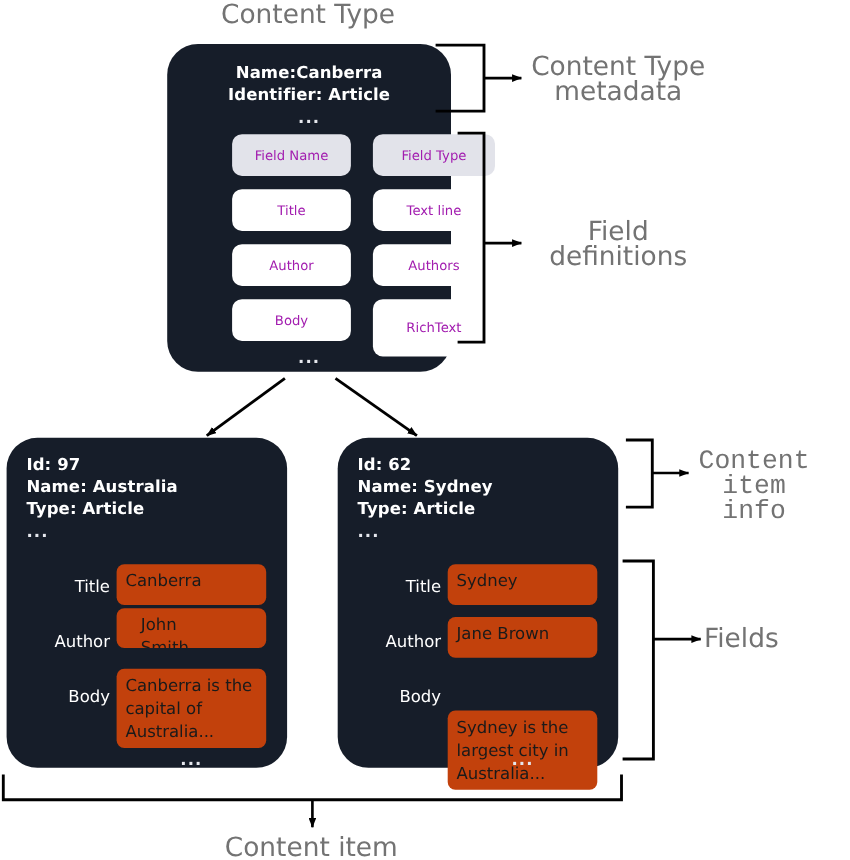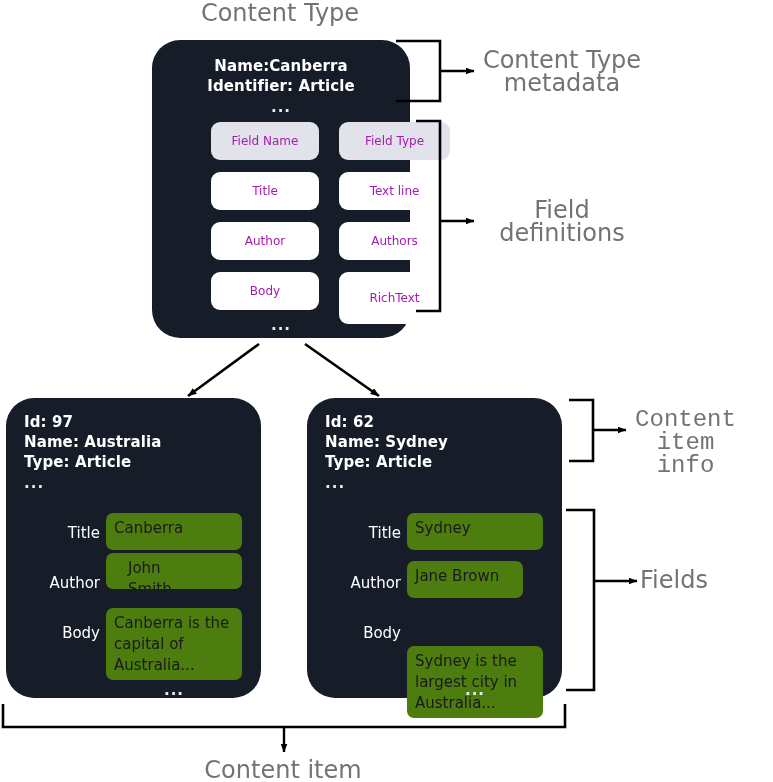--- a/index.html
+++ b/index.html
@@ -67,21 +67,21 @@
 
   
   .field-label {
     color: #ffffff;
     font-size: 15px;
     text-align: right;
     font-weight: 500;
     line-height: 19px;
   }
   .field-value {
-    background: #4d7c0f;
+    background: #c2410c;
     border-radius: 7px;
     color: #1a1a1a;
     font-size: 15px;
     line-height: 21px;
     padding: 5px 8px;
     box-sizing: border-box;
     white-space: pre-line;
     overflow: hidden;
   }
 
@@ -164,21 +164,21 @@
       <span class="card-meta-line">Name: Sydney</span>
       <span class="card-meta-line">Type: Article</span>
     </div>
 
     <div class="abs ellipsis" style="left:18px; top:78px; width:200px; text-align:left;">...</div>
 
     <div class="abs field-label" style="left:12px; top:126px; width:82px;">Title</div>
     <div class="abs field-value" style="left:100px; top:115px; width:136px; height:37px;">Sydney</div>
 
     <div class="abs field-label" style="left:12px; top:176px; width:82px;">Author</div>
-    <div class="abs field-value" style="left:100px; top:163px; width:116px; height:37px;">Jane Brown</div>
+    <div class="abs field-value" style="left:100px; top:163px; width:136px; height:37px;">Jane Brown</div>
 
     <div class="abs field-label" style="left:12px; top:226px; width:82px;">Body</div>
     <div class="abs field-value" style="left:100px; top:210px; width:136px; height:72px;margin-top:38px;">Sydney is the
 largest city in
 Australia...</div>
 
     <div class="abs ellipsis" style="left:100px; top:285px; width:136px; text-align:center;">...</div>
   </div>
 
   <div class="abs label" style="left:614px; top:408px; width:143px;font-family:Liberation Mono, monospace;">Content item

